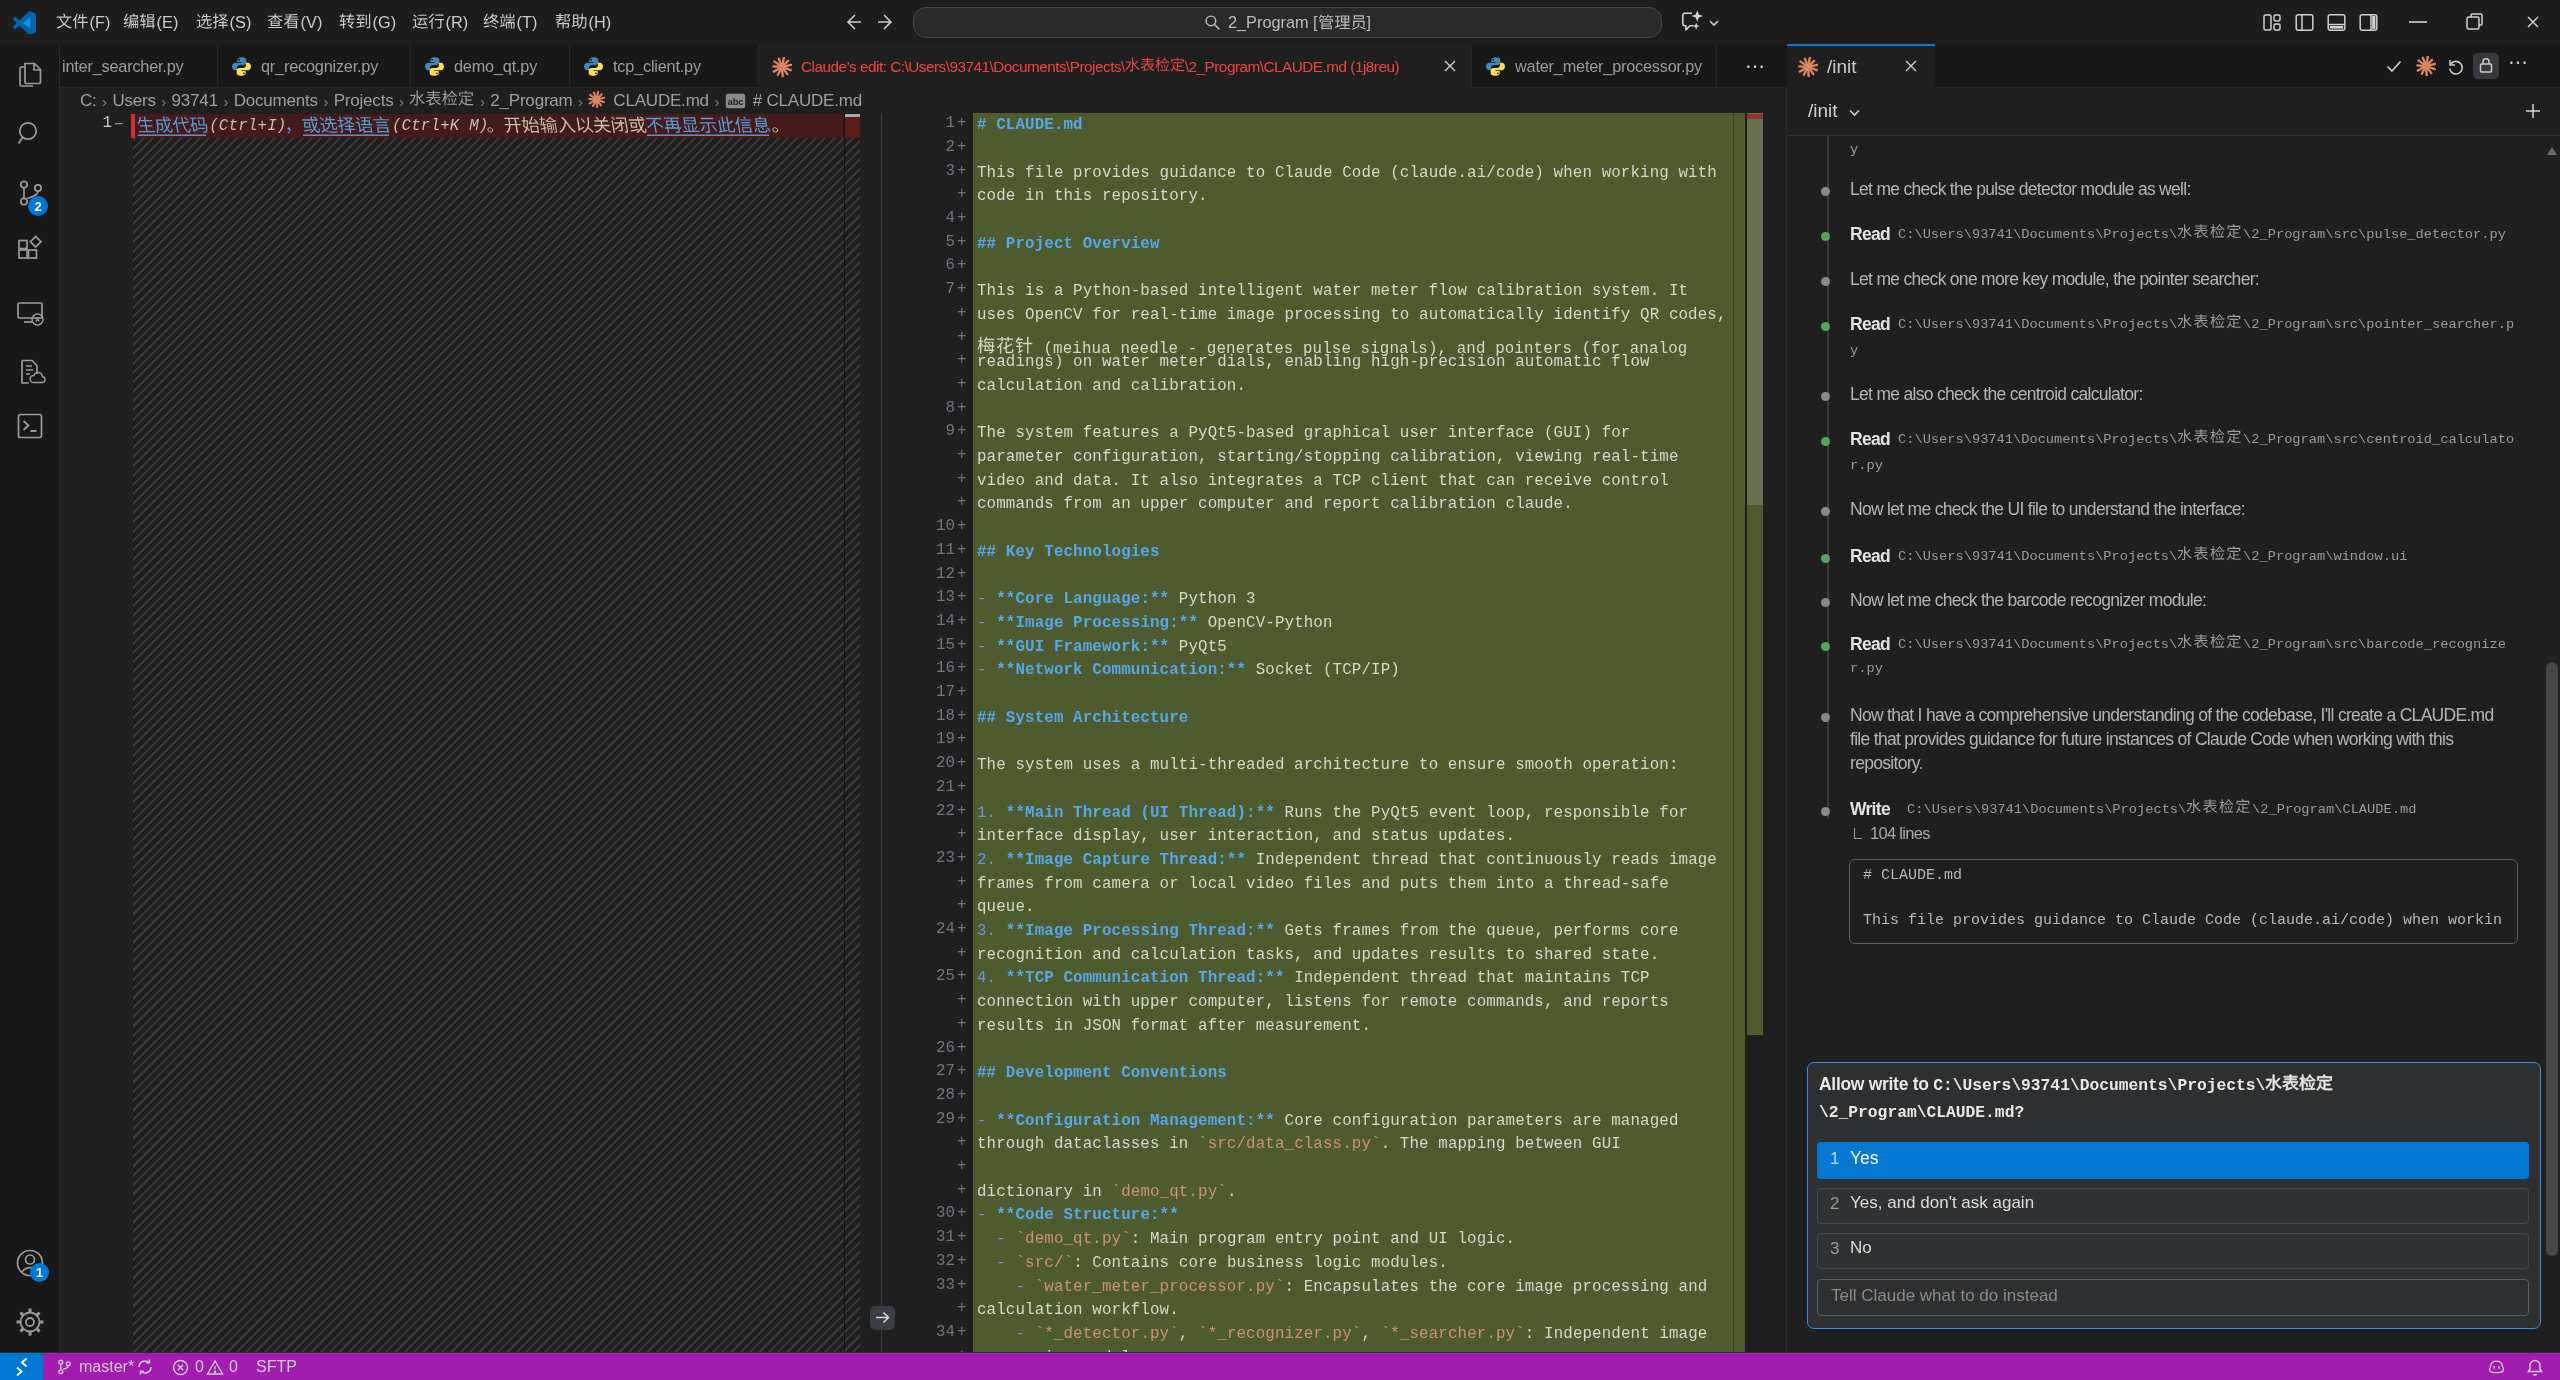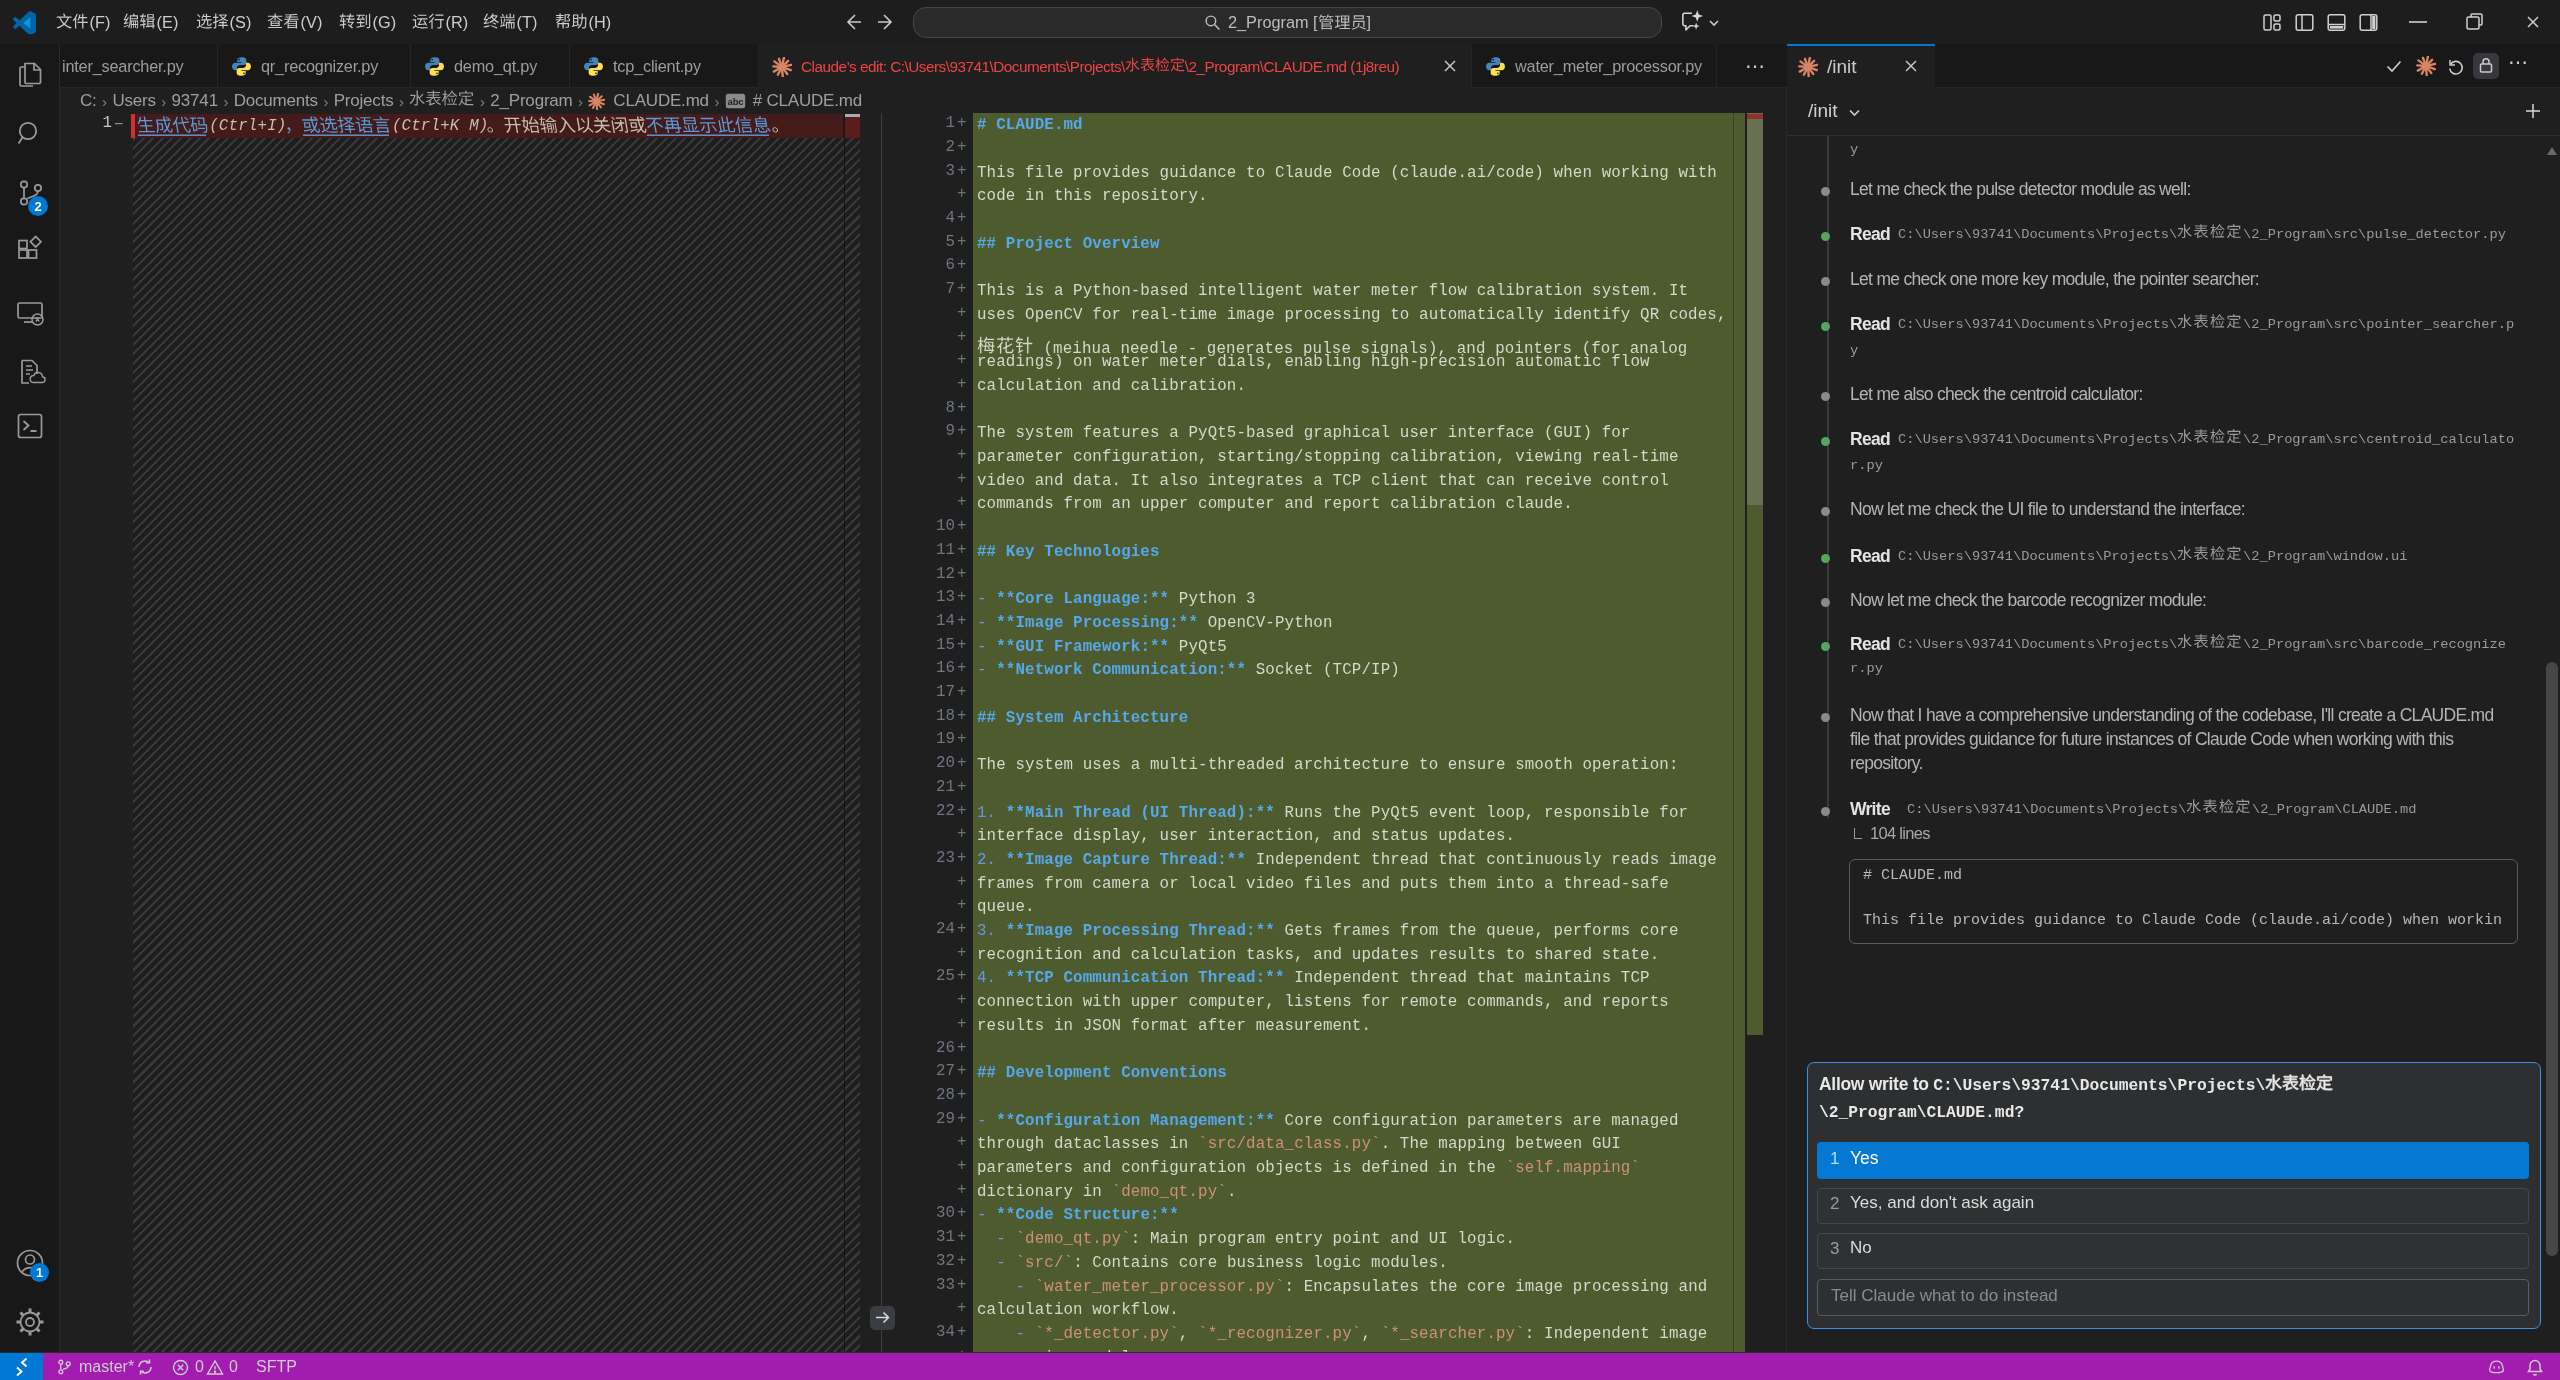--- a/index.html
+++ b/index.html
@@ -333,21 +333,21 @@
     <span class="chev">›</span>
     <svg class="ck" style="width:65.2px;height:18px" viewBox="0 0 65.2 18" fill="currentColor">
       <use href="#g6c34" transform="translate(0.0 12.3) scale(0.0652 -0.0652)"></use>
       <use href="#g8868" transform="translate(16.3 12.3) scale(0.0652 -0.0652)"></use>
       <use href="#g68c0" transform="translate(32.6 12.3) scale(0.0652 -0.0652)"></use>
       <use href="#g5b9a" transform="translate(48.9 12.3) scale(0.0652 -0.0652)"></use>
     </svg>
     <span class="chev">›</span>
     <span>2_Program</span>
     <span class="chev">›</span>
-    <span style="display:flex;align-items:center">
+    <span style="display:flex;align-items:flex-start">
       <svg class="ic" width="17" height="17" viewBox="0 0 17 17" stroke="#d98563" stroke-width="2.1" stroke-linecap="round">
         <circle cx="8.5" cy="8.5" r="3.3" fill="#d98563" stroke="none"></circle>
         <line x1="10.6" y1="9.3" x2="15.9" y2="11.2"></line>
         <line x1="9.9" y1="10.3" x2="12.9" y2="14.4"></line>
         <line x1="8.7" y1="10.8" x2="9.1" y2="16.4"></line>
         <line x1="7.4" y1="10.5" x2="5.0" y2="15.0"></line>
         <line x1="6.5" y1="9.6" x2="1.6" y2="12.3"></line>
         <line x1="6.2" y1="8.4" x2="1.2" y2="8.0"></line>
         <line x1="6.7" y1="7.2" x2="2.1" y2="3.8"></line>
         <line x1="7.7" y1="6.4" x2="5.9" y2="1.6"></line>
@@ -528,21 +528,20 @@
     <div class="ln" style="left:897px;top:949.2px;width:20px;text-align:left;color:#6e7681">+</div>
     <div class="row" style="left:917px;top:949.2px"><span class="tH">## Development Conventions</span></div>
     <div class="ln" style="left:855px;top:972.9px">28</div>
     <div class="ln" style="left:897px;top:972.9px;width:20px;text-align:left;color:#6e7681">+</div>
     <div class="ln" style="left:855px;top:996.6px">29</div>
     <div class="ln" style="left:897px;top:996.6px;width:20px;text-align:left;color:#6e7681">+</div>
     <div class="row" style="left:917px;top:996.6px"><span class="tL">- </span><span class="tB">**Configuration Management:**</span><span class="tW"> Core configuration parameters are managed</span></div>
     <div class="ln" style="left:897px;top:1020.3px;width:20px;text-align:left;color:#6e7681">+</div>
     <div class="row" style="left:917px;top:1020.3px"><span class="tW">through dataclasses in </span><span class="tO">`src/data_class.py`</span><span class="tW">. The mapping between GUI</span></div>
     <div class="ln" style="left:897px;top:1044.0px;width:20px;text-align:left;color:#6e7681">+</div>
-    <div class="row" style="left:917px;top:1044.0px"><span class="tW">parameters and configuration objects is defined in the </span><span class="tO">`self.mapping`</span></div>
     <div class="ln" style="left:897px;top:1067.7px;width:20px;text-align:left;color:#6e7681">+</div>
     <div class="row" style="left:917px;top:1067.7px"><span class="tW">dictionary in </span><span class="tO">`demo_qt.py`</span><span class="tW">.</span></div>
     <div class="ln" style="left:855px;top:1091.4px">30</div>
     <div class="ln" style="left:897px;top:1091.4px;width:20px;text-align:left;color:#6e7681">+</div>
     <div class="row" style="left:917px;top:1091.4px"><span class="tL">- </span><span class="tB">**Code Structure:**</span></div>
     <div class="ln" style="left:855px;top:1115.1px">31</div>
     <div class="ln" style="left:897px;top:1115.1px;width:20px;text-align:left;color:#6e7681">+</div>
     <div class="row" style="left:917px;top:1115.1px"><span class="tL">  - </span><span class="tO">`demo_qt.py`</span><span class="tW">: Main program entry point and UI logic.</span></div>
     <div class="ln" style="left:855px;top:1138.8px">32</div>
     <div class="ln" style="left:897px;top:1138.8px;width:20px;text-align:left;color:#6e7681">+</div>

